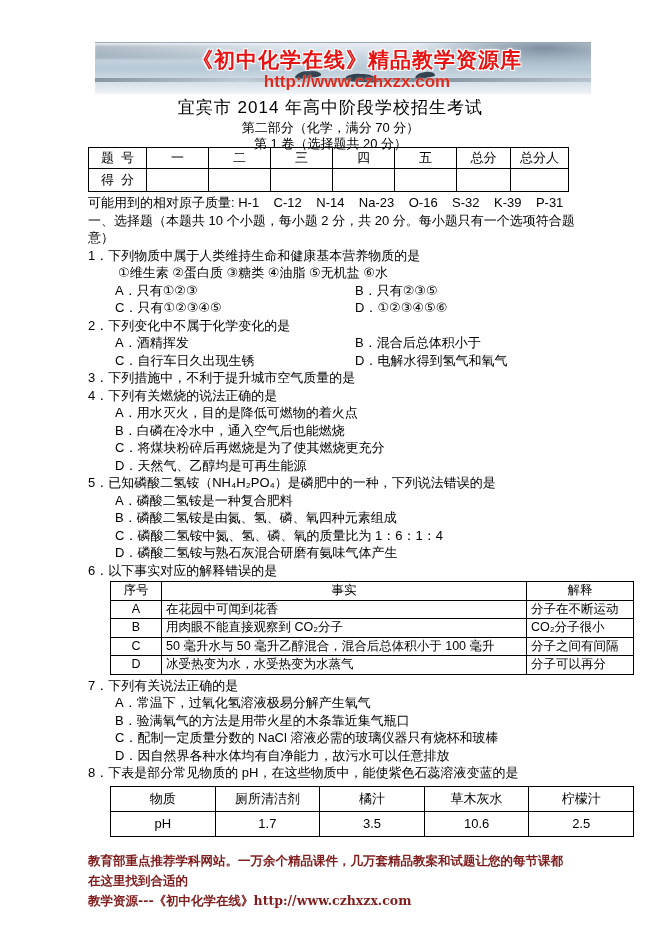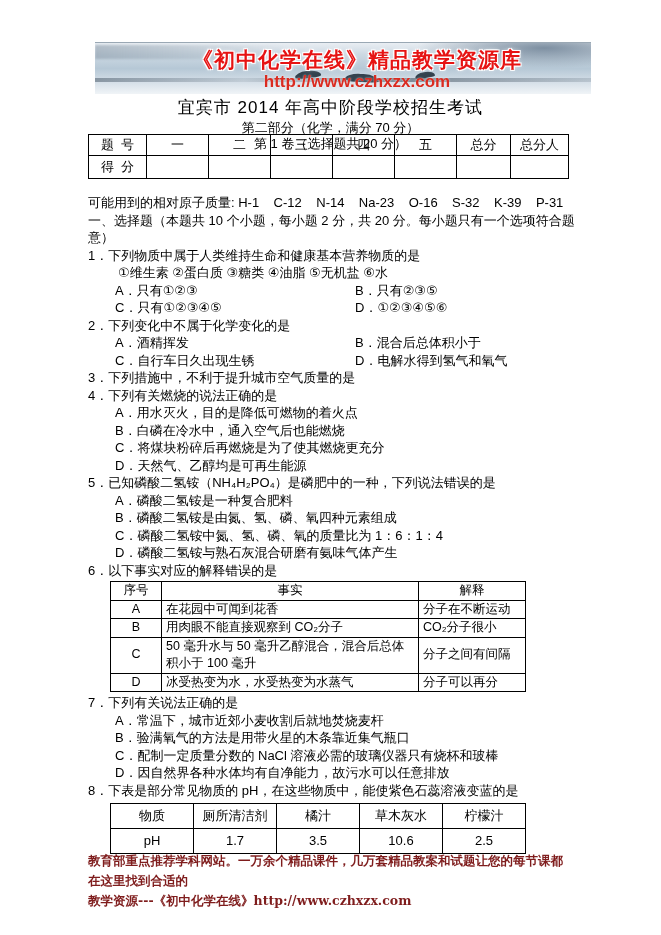--- a/index.html
+++ b/index.html
@@ -36,35 +36,35 @@
     text-shadow:0 0 2px rgba(255,255,255,.8);
   }
   
   .doc-title{position:absolute;top:96px;left:0;width:100%;text-align:center;font-size:17px;letter-spacing:1px;}
   .doc-sub{position:absolute;left:0;width:100%;text-align:center;font-size:13px;}
   .doc-sub.s1{top:119px;}
   .doc-sub.s2{top:135px;}
   
   table{border-collapse:collapse;}
   td{border:1px solid #000;}
-  .score-table{position:absolute;left:88px;top:134px;width:408px;table-layout:fixed;}
+  .score-table{position:absolute;left:88px;top:147px;width:408px;table-layout:fixed;}
   .score-table td{text-align:center;font-size:13px;height:17px;padding:1px 2px;white-space:pre;}
   .score-table tr.score-row td{height:20px;}
   .score-table col.c0{width:58px;}
   .score-table col.cn{width:62px;}
   .score-table col.cz{width:54px;}
   .score-table col.czr{width:58px;}
   
   .content{position:absolute;left:88px;top:194px;width:487px;font-size:13px;line-height:17.5px;}
   .atomic{white-space:pre-wrap;}
   .q-sub{padding-left:30px;}
   .opts{padding-left:27px;}
   .opts.two{display:grid;grid-template-columns:240px 1fr;}
   
-  .inner-table{margin:2px 0 2px 22px;width:416px;font-size:12.5px;}
+  .inner-table{margin:2px 0 2px 22px;width:524px;font-size:12.5px;}
   .inner-table td{padding:0 4px;height:15px;}
   .q6-table td.c-num{width:42px;text-align:center;}
   .q6-table td.c-exp{width:98px;}
   .q6-table tr.hdr td{text-align:center;}
   .ph-table{margin-top:4px;table-layout:fixed;font-size:13px;}
   .ph-table td{text-align:center;height:24px;}
   
   .footer{
     position:absolute;left:88px;top:851px;width:486px;
     font-family:"DejaVu Serif","Liberation Serif",serif;
@@ -204,21 +204,21 @@
           <td>冰受热变为水，水受热变为水蒸气</td>
           <td class="c-exp">分子可以再分</td>
         </tr>
       </tbody>
         </table>
     </div>
 
     <div class="q">
       <div class="q-text">7．下列有关说法正确的是</div>
       <div class="opts">
-        <div>A．常温下，城市近郊小麦收割后就地焚烧麦杆</div>
+        <div>A．常温下，过氧化氢溶液极易分解产生氧气</div>
         <div>B．验满氧气的方法是用带火星的木条靠近集气瓶口</div>
         <div>C．配制一定质量分数的 NaCl 溶液必需的玻璃仪器只有烧杯和玻棒</div>
         <div>D．因自然界各种水体均有自净能力，故污水可以任意排放</div>
       </div>
     </div>
 
     <div class="q">
       <div class="q-text">8．下表是部分常见物质的 pH，在这些物质中，能使紫色石蕊溶液变蓝的是</div>
       <table class="inner-table ph-table">
         <tbody>

